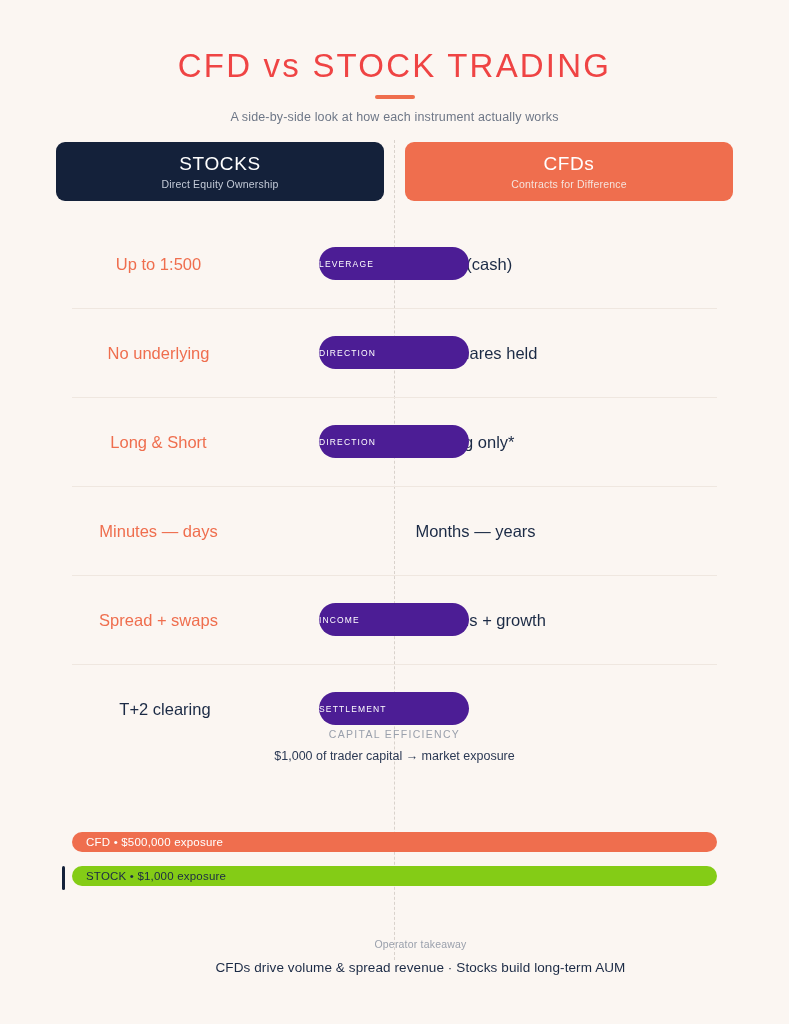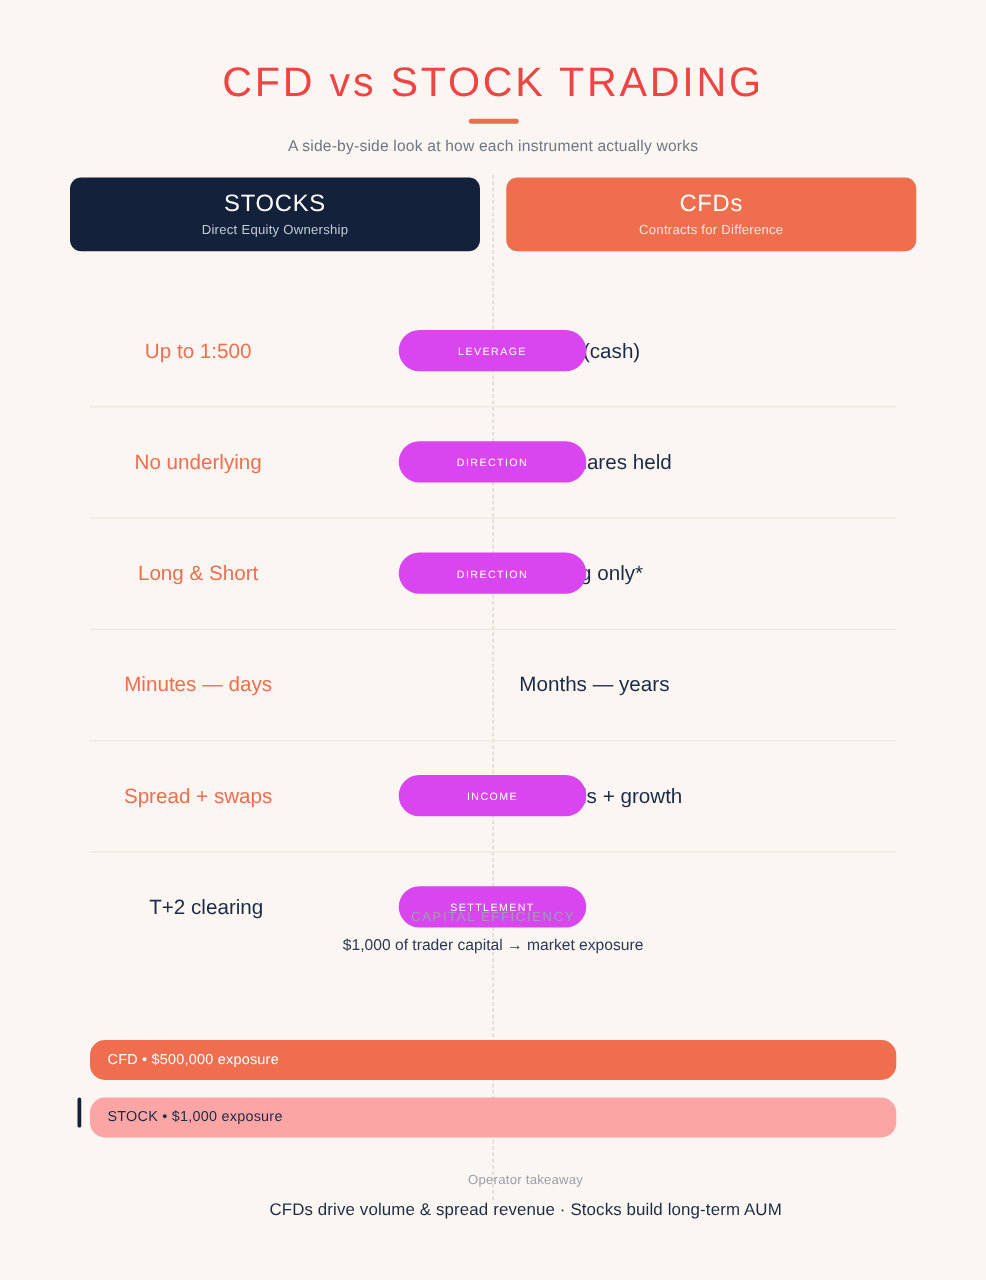--- a/index.html
+++ b/index.html
@@ -94,21 +94,21 @@
     margin-top: 3px;
     font-size: 10.5px;
     color: #F5E3DC;
     letter-spacing: 0.2px;
   }
   .col-head.stock .col-head-sub { color: #C3CAD7; }
 
   
   .rows {
     position: absolute;
-    top: 236px;
+    top: 219px;
     left: 0;
     width: 634px;
     z-index: 2;
   }
   .row {
     position: relative;
     height: 89px;
     display: flex;
     align-items: center;
   }
@@ -128,24 +128,24 @@
     line-height: 22px;
   }
   .cell.left  { color: #EF6E4E; }
   .cell.right { color: #1B2A45; }
   .pill {
     position: absolute;
     left: 319px;
     width: 150px;
     height: 33px;
     border-radius: 17px;
-    background: #d946ef;
+    background: #4c1d95;
     display: flex;
     align-items: center;
-    justify-content: center;
+    justify-content: flex-start;
     z-index: 3;
   }
   .pill-label {
     font-size: 8.5px;
     color: #FFFFFF;
     letter-spacing: 1.15px;
   }
 
   
   .capital {
@@ -170,27 +170,27 @@
   
   .bars {
     position: absolute;
     top: 832px;
     left: 72px;
     width: 645px;
     z-index: 2;
   }
   .bar-track {
     position: relative;
-    height: 32px;
+    height: 20px;
     border-radius: 12px;
     display: flex;
     align-items: center;
   }
   .bar-track.cfd   { background: #EF6E4E; }
-  .bar-track.stock { background: #fca5a5; margin-top: 14px; }
+  .bar-track.stock { background: #84cc16; margin-top: 14px; }
   .bar-fill-sliver {
     position: absolute;
     left: -10px;
     top: 0;
     width: 3px;
     height: 24px;
     border-radius: 12px;
     background: #14213A;
   }
   .bar-label {

